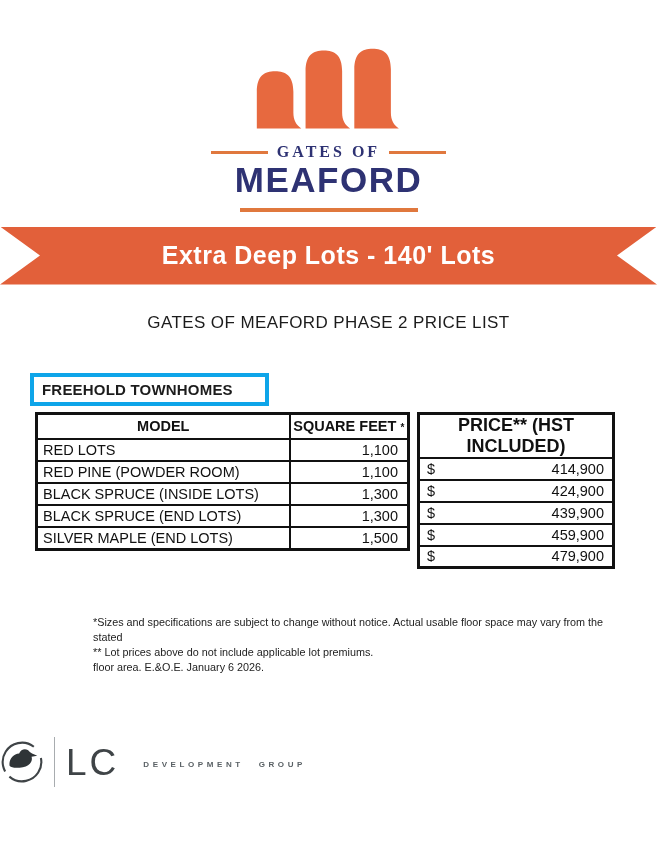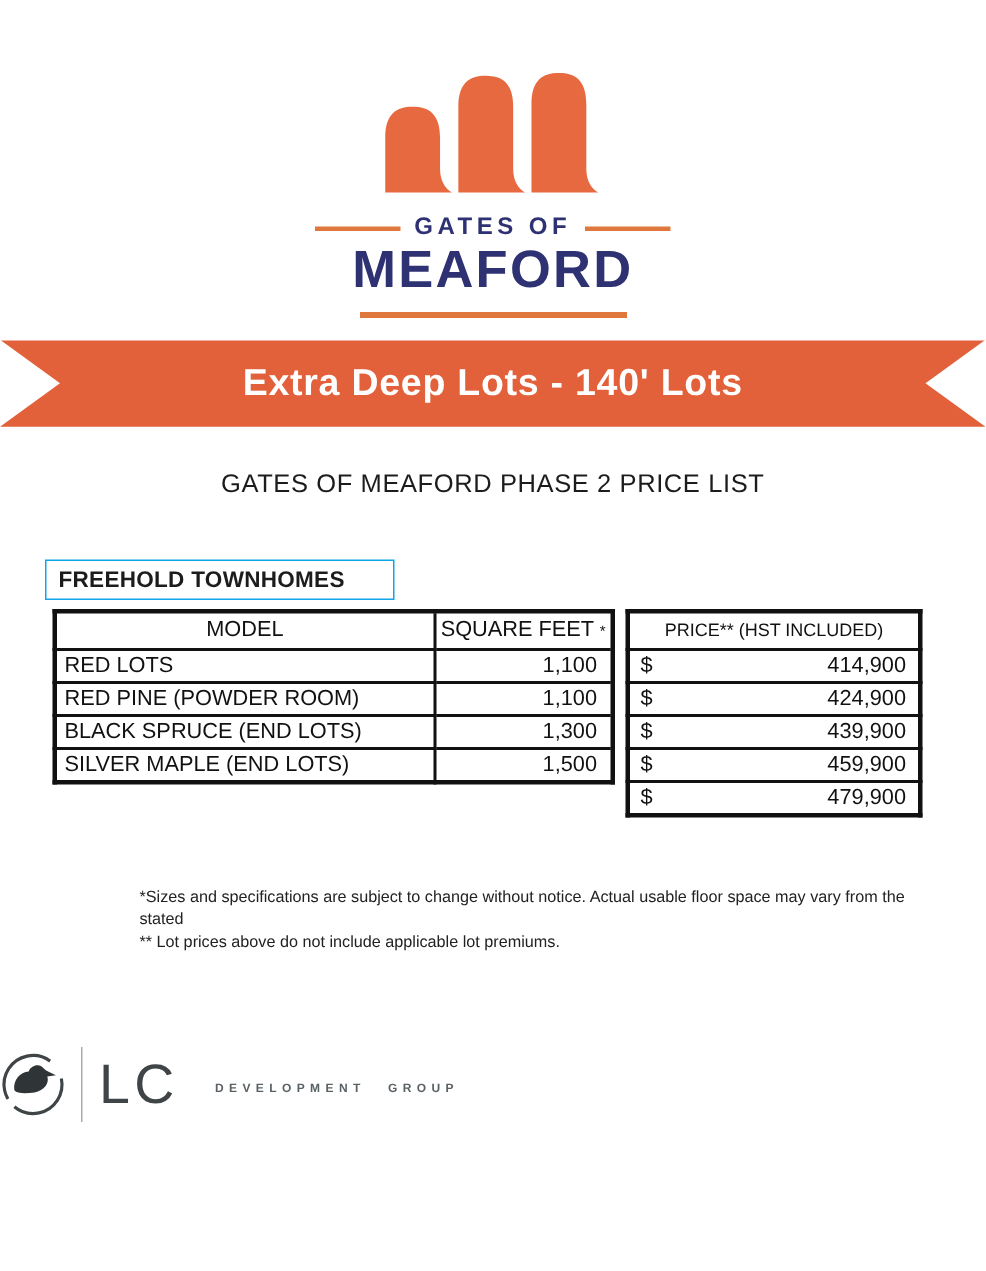--- a/index.html
+++ b/index.html
@@ -12,56 +12,56 @@
   *{box-sizing:border-box;}
   body{margin:0;background:#ffffff;}
   .page{
     width:657px;height:847px;margin:0 auto;background:#fff;overflow:hidden;
     font-family:"Liberation Sans",sans-serif;color:var(--ink);position:relative;
   }
 
   
   .brand{padding-top:47px;text-align:center;}
   .logo-mark{width:150px;height:84px;display:block;margin:0 auto;}
-  .gates-row{display:flex;align-items:center;justify-content:center;gap:9px;margin-top:12px;}
+  .gates-row{display:flex;align-items:center;justify-content:center;gap:9px;margin-top:12px;font-family:Liberation Serif, serif;}
   .dash{width:57px;height:3px;background:var(--orange-light);}
   .gates-text{font-size:16px;font-weight:600;letter-spacing:3px;color:var(--navy);}
   .brand-name{font-size:35px;font-weight:700;letter-spacing:1.5px;color:var(--navy);margin-top:0px;line-height:1.1;}
   .brand-rule{width:178px;height:4px;background:var(--orange-light);margin:8px auto 0;}
 
   
   .ribbon{
     margin-top:15px;height:58px;background:var(--orange);
     clip-path:polygon(0 0,100% 0,calc(100% - 40px) 50%,100% 100%,0 100%,40px 50%);
     display:flex;align-items:center;justify-content:center;
   }
   .ribbon-label{color:#fff;font-size:25px;font-weight:700;letter-spacing:0.5px;}
 
   
   .heading{margin-top:28px;text-align:center;font-size:17px;font-weight:400;letter-spacing:0.4px;}
   .section-wrap{margin:40px 0 0 30px;}
   .section-label{
     display:inline-block;font-size:15px;font-weight:700;letter-spacing:0.2px;
-    border:1px solid #0ea5e9;padding:4px 32px 4px 8px;
+    border:4px solid #0ea5e9;padding:4px 32px 4px 8px;
   }
 
   
   .tables{display:flex;align-items:flex-start;gap:7px;margin:6px 0 0 35px;}
   table{border-collapse:collapse;table-layout:fixed;}
   .t-main{width:372px;border:3px solid #111;}
   .t-price{width:198px;border:3px solid #111;}
   th,td{border:2px solid #111;padding:0;font-size:14.5px;color:#111;}
-  th{height:26px;font-weight:400;text-align:center;}
+  th{height:26px;font-weight:700;text-align:center;}
   td{height:22px;}
   .col-model{width:253px;}
   .col-sqft{width:119px;}
   .model-cell{text-align:left;padding-left:5px;white-space:nowrap;overflow:hidden;}
   .sqft-cell{text-align:right;padding-right:9px;}
   .sqft-ast{font-size:10px;vertical-align:baseline;}
-  .price-head{font-size:12px;letter-spacing:0;}
+  .price-head{font-size:18px;letter-spacing:0;}
   .price-cell-inner{display:flex;justify-content:space-between;align-items:center;padding:0 8px 0 7px;}
 
   
   .footnotes{margin:46px 40px 0 93px;font-size:10.8px;line-height:15px;color:#222;}
 
   
   .footer{margin-top:62px;display:flex;flex-direction:row;align-items:center;}
   .footer-lockup{display:flex;align-items:center;}
   .bird-badge{width:44px;height:46px;}
   .footer-divider{width:1px;height:50px;background:#a8acaf;margin:0 11px 0 10px;}
@@ -115,20 +115,24 @@
       <tbody>
           <tr>
             <td class="model-cell">RED LOTS</td>
             <td class="sqft-cell">1,100</td>
           </tr>
           <tr>
             <td class="model-cell">RED PINE (POWDER ROOM)</td>
             <td class="sqft-cell">1,100</td>
           </tr>
           <tr>
+            <td class="model-cell">BLACK SPRUCE (INSIDE LOTS)</td>
+            <td class="sqft-cell">1,300</td>
+          </tr>
+          <tr>
             <td class="model-cell">BLACK SPRUCE (END LOTS)</td>
             <td class="sqft-cell">1,300</td>
           </tr>
           <tr>
             <td class="model-cell">SILVER MAPLE (END LOTS)</td>
             <td class="sqft-cell">1,500</td>
           </tr>
         </tbody>
     </table>
     <table class="t-price">
@@ -178,20 +182,21 @@
               </div>
             </td>
           </tr>
         </tbody>
     </table>
   </div>
 
   <div class="footnotes">
       <div>*Sizes and specifications are subject to change without notice. Actual usable floor space may vary from the stated</div>
       <div>** Lot prices above do not include applicable lot premiums.</div>
+      <div>floor area. E.&amp;O.E. January 6 2026.</div>
     </div>
 
   <div class="footer">
     <div class="footer-lockup">
       <svg class="bird-badge" viewBox="0 0 46 48" aria-hidden="true">
         <circle cx="23" cy="24" r="20.2" fill="none" stroke="#3f4447" stroke-width="2.2" stroke-dasharray="50 7 55 15" transform="rotate(-12 23 24)"></circle>
         <path fill="#2f3437" d="M10,28 C9,21 14,15.5 20,15 C21.5,11 26,9.5 29,11.5 C30.6,12.6 31,14 33.5,15 L39,17.5 L33,18.5 C34.5,23 31,28.5 24,29.5 C18,30.4 12,30.5 10,28 Z"></path>
       </svg>
       <span class="footer-divider"></span>
       <span class="footer-initials">LC</span>

